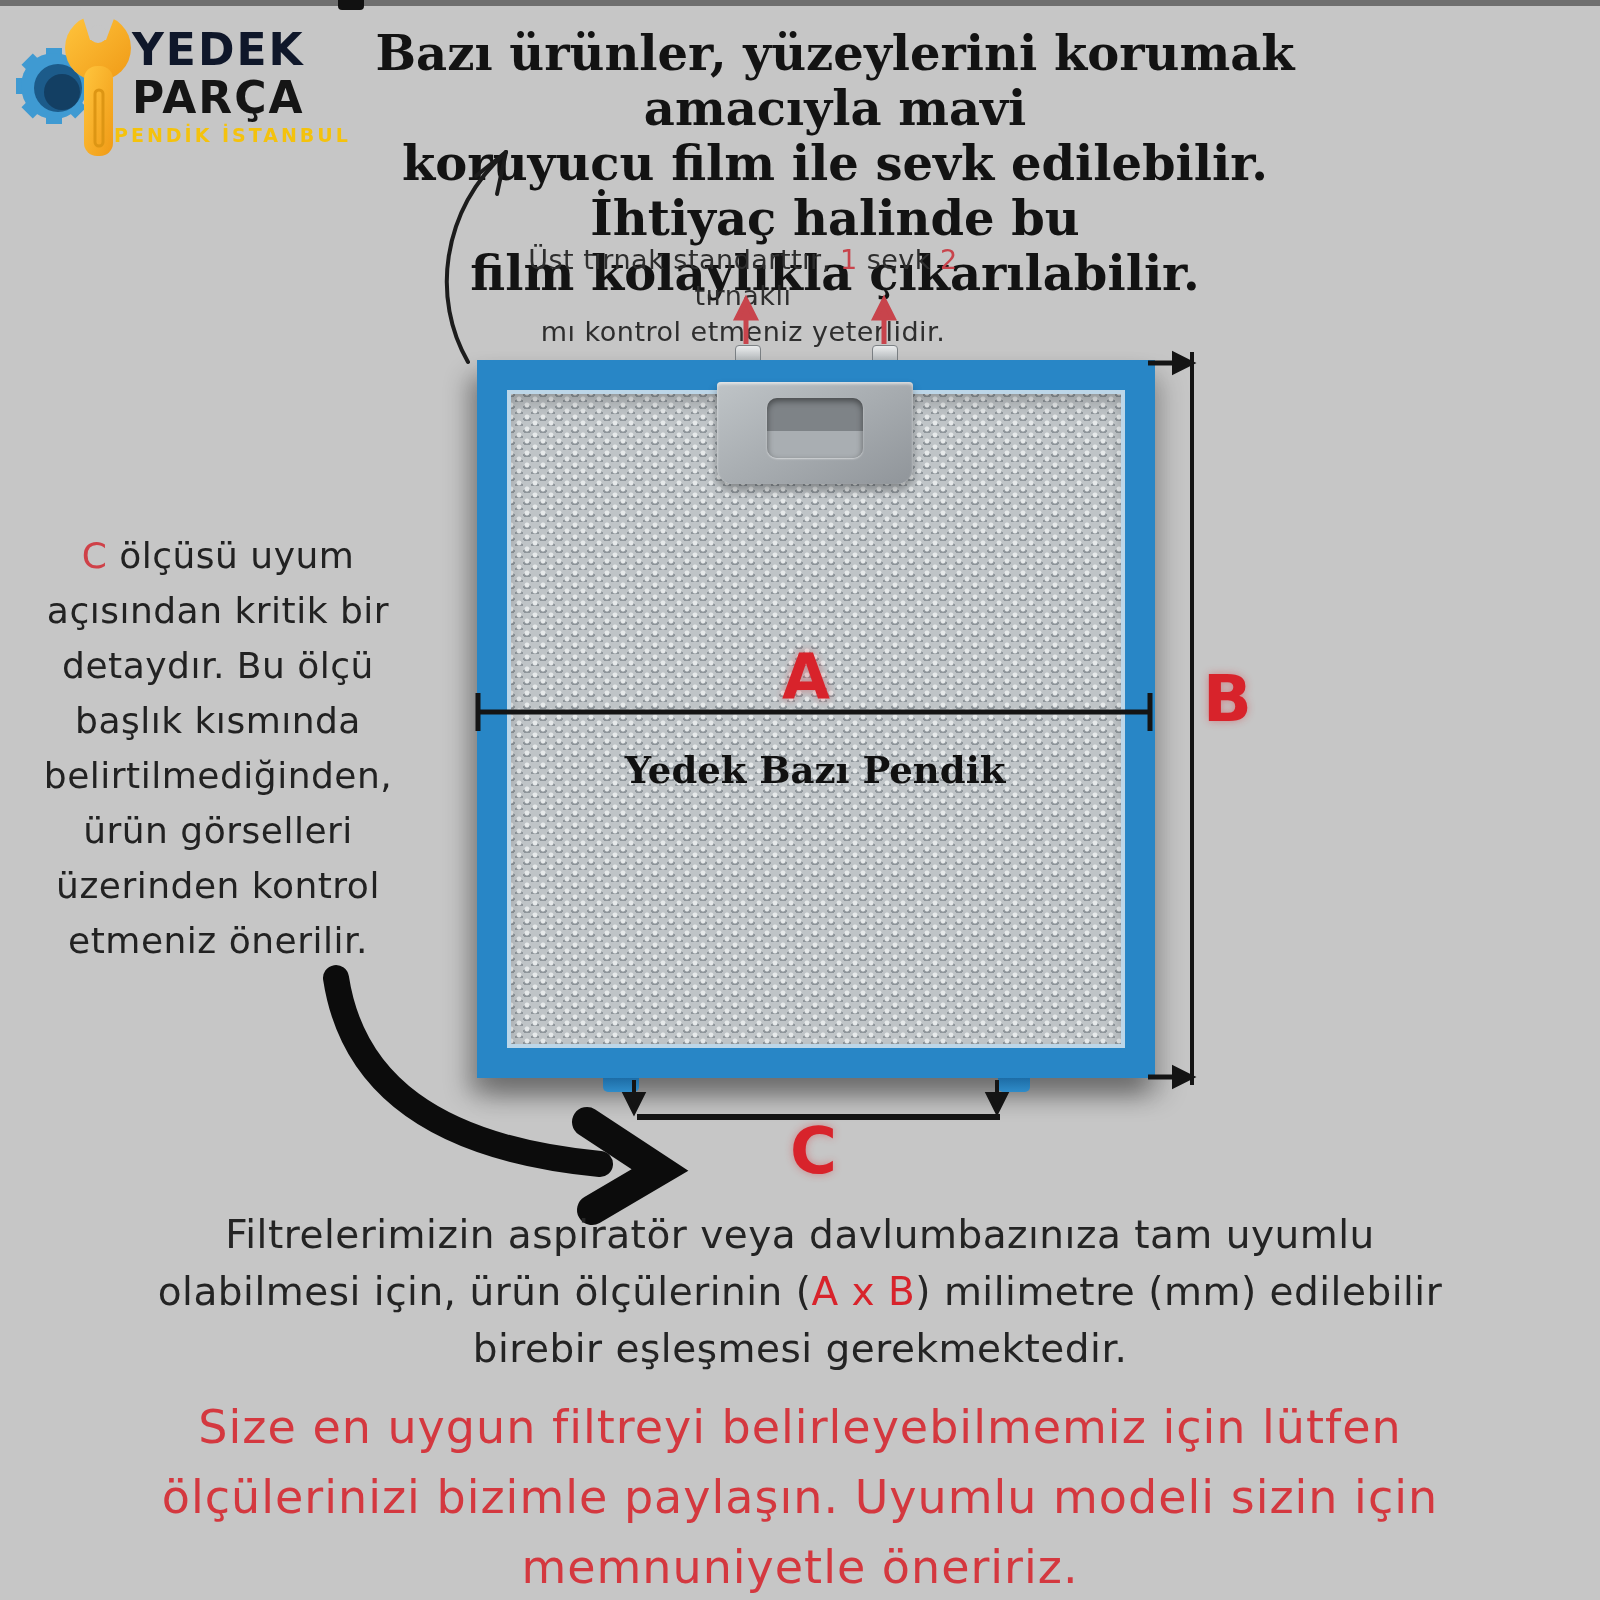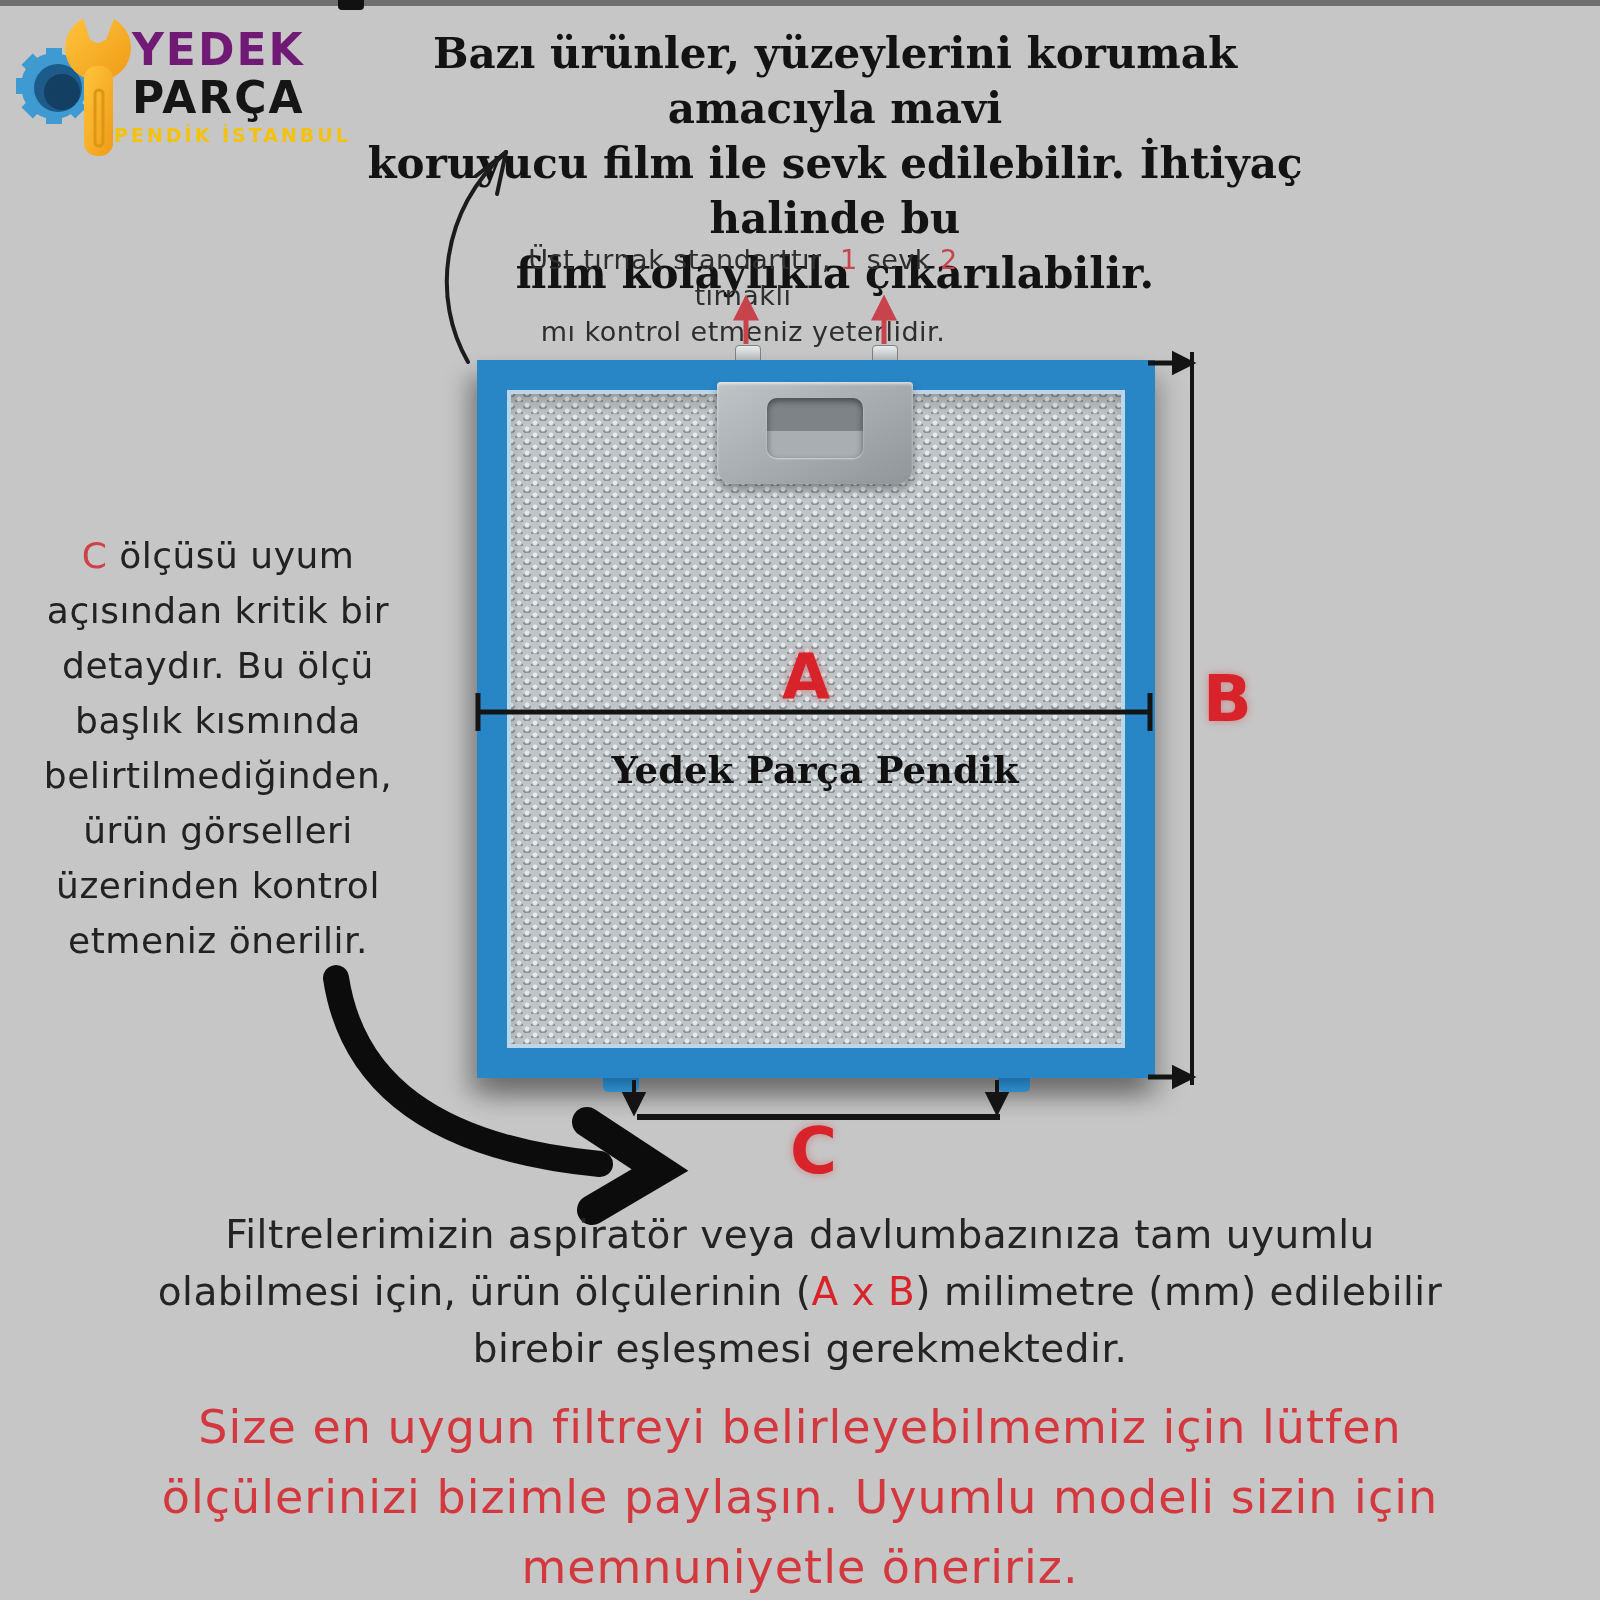--- a/index.html
+++ b/index.html
@@ -8,30 +8,30 @@
   .abs{position:absolute;}
 
   
   .top-strip{left:0;top:0;width:1600px;height:6px;background:#6f6f6f;}
   .top-blob{left:338px;top:0;width:26px;height:10px;background:#111;border-radius:0 0 4px 4px;}
 
   
   .logo{left:10px;top:8px;width:300px;height:150px;}
   .logo svg{position:absolute;left:0;top:0;}
   .logo-l1{position:absolute;left:122px;top:16px;font-size:44px;font-weight:bold;
-           color:#701a75;letter-spacing:2px;font-family:"DejaVu Sans",sans-serif;}
+           color:#0f172a;letter-spacing:2px;font-family:"DejaVu Sans",sans-serif;}
   .logo-l2{position:absolute;left:122px;top:64px;font-size:44px;font-weight:bold;
            color:#151515;letter-spacing:2px;}
   .logo-l3{position:absolute;left:104px;top:116px;font-size:19px;font-weight:bold;
            color:#f4c20d;letter-spacing:3px;white-space:nowrap;text-align:center;}
 
   
   .heading{left:340px;top:26px;width:990px;text-align:center;
            font-family:"DejaVu Serif",serif;font-weight:bold;color:#131313;
-           font-size:42px;line-height:55px;}
+           font-size:48px;line-height:55px;}
 
   
   .tab-note{left:528px;top:242px;width:430px;text-align:center;color:#2e2e2e;
             font-size:27px;line-height:36px;letter-spacing:0.5px;}
   .tab-note .num{color:#c8444c;}
 
   
   .left-para{left:0;top:528px;width:436px;text-align:center;color:#222;
              font-size:36px;line-height:55px;letter-spacing:0.5px;}
   .left-para .red{color:#cf4148;}
@@ -156,21 +156,21 @@
     <div class="handle">
       <div class="recess"></div>
     </div>
     <div class="tab-bottom b1"></div>
     <div class="tab-bottom b2"></div>
   </div>
 
   <div class="abs dim dim-a">A</div>
   <div class="abs dim dim-b">B</div>
   <div class="abs dim dim-c">C</div>
-  <div class="abs watermark">Yedek Parça Pendik</div>
+  <div class="abs watermark">Yedek Bazı Pendik</div>
 
   <svg class="abs overlay" width="1600" height="1600" viewBox="0 0 1600 1600">
 
     <g stroke="#1c1c1c" stroke-width="4" fill="none" stroke-linecap="round">
       <path d="M 468 362 C 432 300 440 212 506 152"></path>
       <path d="M 506 152 L 476 176"></path>
       <path d="M 506 152 L 497 194"></path>
     </g>
 
     <g stroke="#c8444c" stroke-width="5" fill="#c8444c">

